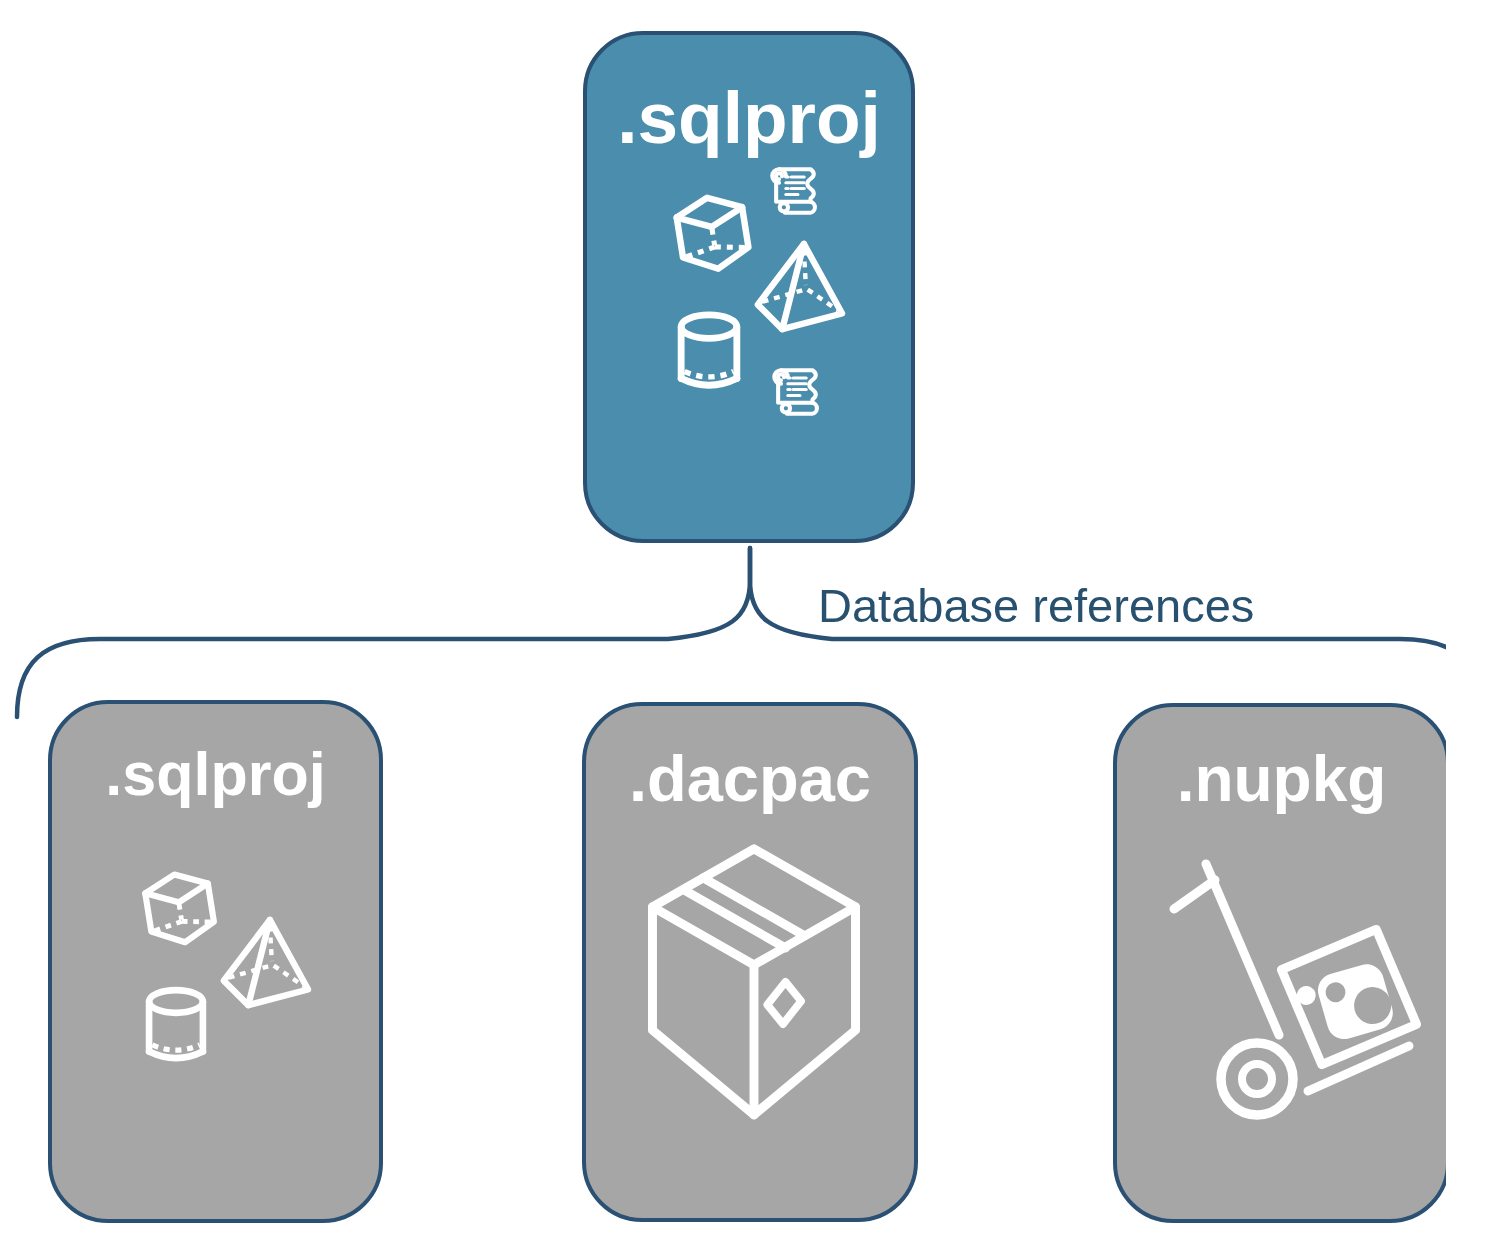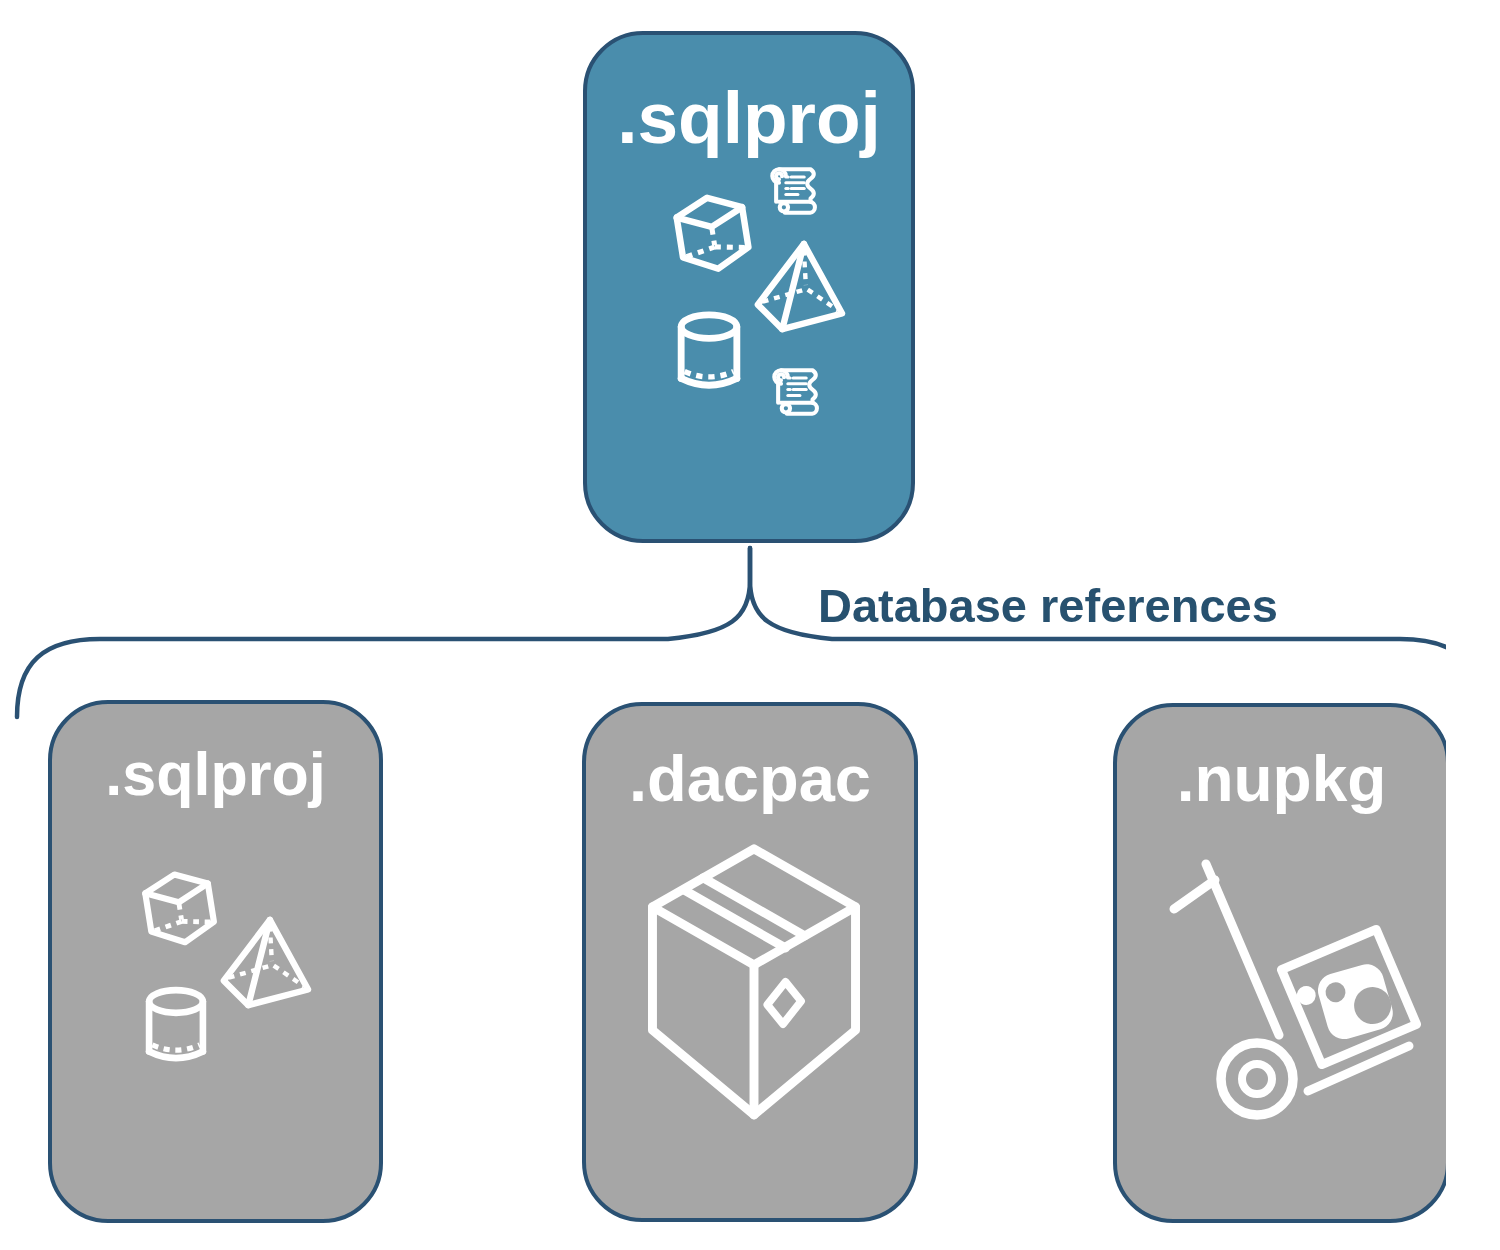--- a/index.html
+++ b/index.html
@@ -16,21 +16,21 @@
   .card.root{background:var(--teal);}
   .card.child{background:var(--gray);}
   .card-label{width:100%;text-align:center;font-weight:bold;color:var(--white);letter-spacing:0px;line-height:1;}
   .root .card-label{padding-top:46px;font-size:73px;}
   .child .card-label{padding-top:40px;}
   .label-lg{font-size:61px;}
   .label-md{font-size:65px;}
   .label-sm{font-size:64px;}
   .icon{position:absolute;}
   .brace{position:absolute;left:0;top:540px;}
-  .conn-label{position:absolute;left:818px;top:578px;font-size:47px;font-weight:bold;color:var(--label_navy);white-space:nowrap;}
+  .conn-label{position:absolute;left:818px;top:578px;font-size:47px;font-weight:normal;color:var(--label_navy);white-space:nowrap;}
   svg{display:block;}
 </style>
 </head>
 <body>
 
 <div class="canvas">
 
   <div class="card root" style="left:583px;top:31px;width:332px;height:512px;">
     <div class="card-label">.sqlproj</div>
 

